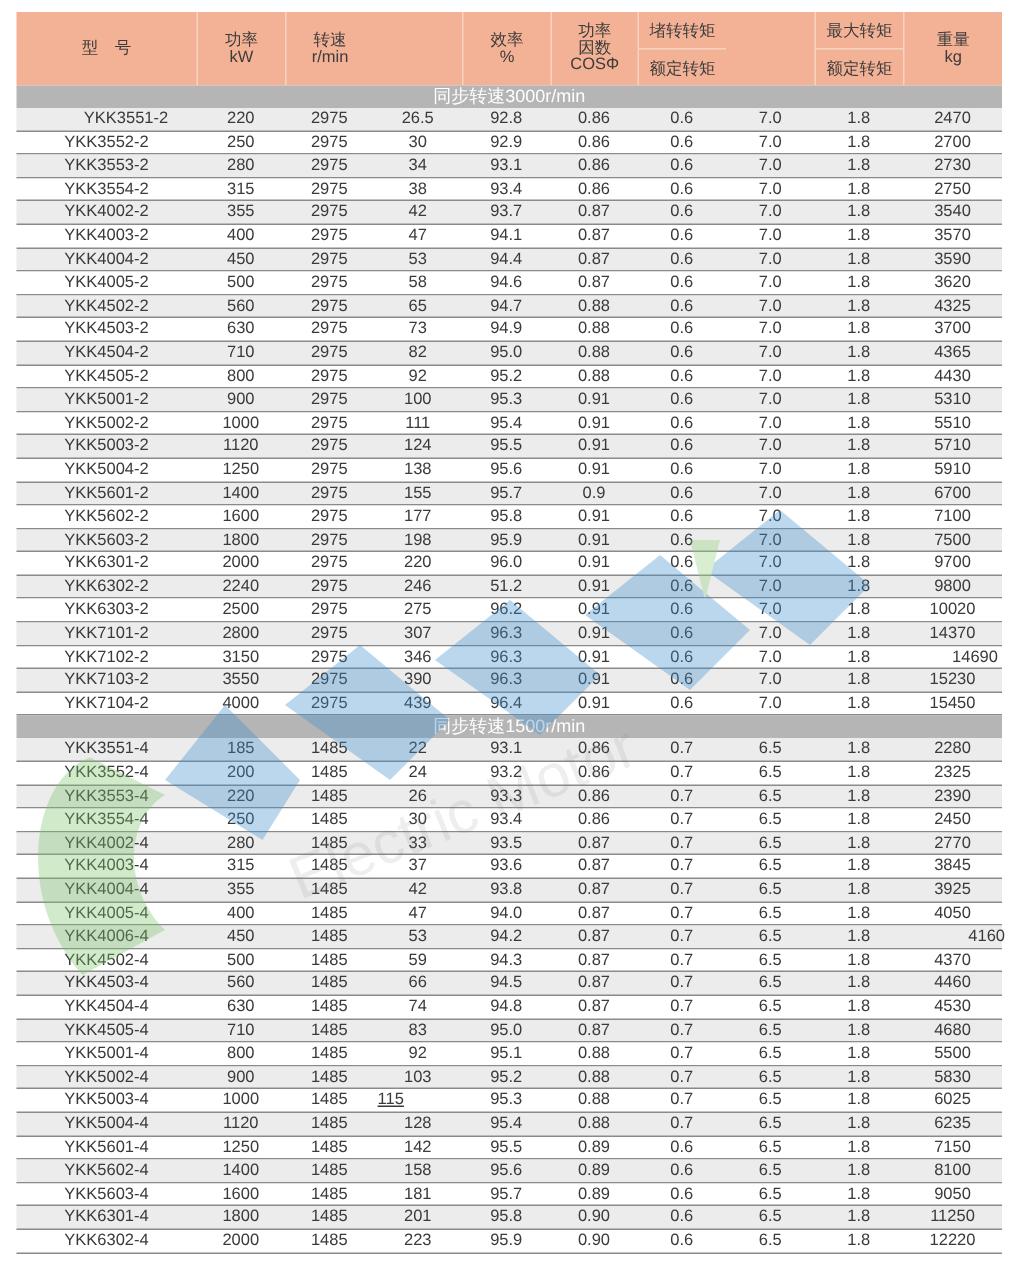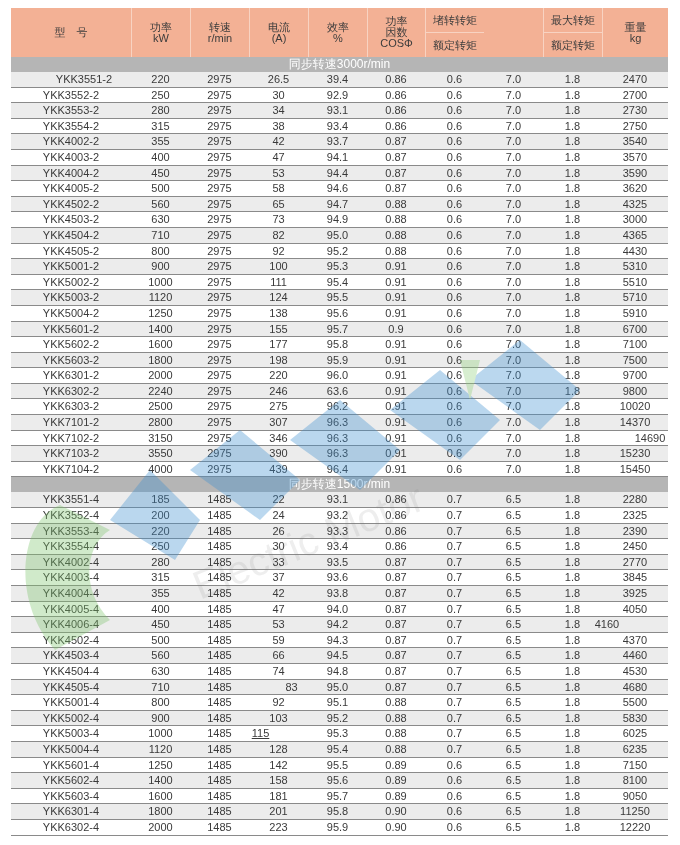--- a/index.html
+++ b/index.html
@@ -35,24 +35,20 @@
       <span>型　号</span>
     </div>
     <div class="hcell" style="left:120px;width:59px;">
       <span>功率</span>
       <span>kW</span>
     </div>
     <div class="hcell" style="left:179px;width:59px;">
       <span>转速</span>
       <span>r/min</span>
     </div>
-    <div class="hcell" style="left:238px;width:59px;">
-      <span>电流</span>
-      <span>(A)</span>
-    </div>
     <div class="hcell" style="left:297px;width:59px;">
       <span>效率</span>
       <span>%</span>
     </div>
     <div class="hcell" style="left:356px;width:58px;">
       <span>功率</span>
       <span>因数</span>
       <span>COSΦ</span>
     </div>
     <div class="hsplit" style="left:414px;width:59px;">
@@ -71,21 +67,21 @@
 
   <div id="body-rows">
       <div class="section">
         <span>同步转速3000r/min</span>
       </div>
       <div class="row alt">
         <div class="c" style="left: 0px; width: 120px; margin-left: 13px;">YKK3551-2</div>
         <div class="c" style="left: 120px; width: 59px;">220</div>
         <div class="c" style="left: 179px; width: 59px;">2975</div>
         <div class="c" style="left: 238px; width: 59px;">26.5</div>
-        <div class="c" style="left: 297px; width: 59px;">39.4</div>
+        <div class="c" style="left: 297px; width: 59px;">92.8</div>
         <div class="c" style="left: 356px; width: 58px;">0.86</div>
         <div class="c" style="left: 414px; width: 59px;">0.6</div>
         <div class="c" style="left: 473px; width: 59px;">7.0</div>
         <div class="c" style="left: 532px; width: 59px;">1.8</div>
         <div class="c" style="left: 591px; width: 66px;">2470</div>
       </div>
       <div class="row plain">
         <div class="c" style="left: 0px; width: 120px;">YKK3552-2</div>
         <div class="c" style="left: 120px; width: 59px;">250</div>
         <div class="c" style="left: 179px; width: 59px;">2975</div>
@@ -184,21 +180,21 @@
       <div class="row plain">
         <div class="c" style="left: 0px; width: 120px;">YKK4503-2</div>
         <div class="c" style="left: 120px; width: 59px;">630</div>
         <div class="c" style="left: 179px; width: 59px;">2975</div>
         <div class="c" style="left: 238px; width: 59px;">73</div>
         <div class="c" style="left: 297px; width: 59px;">94.9</div>
         <div class="c" style="left: 356px; width: 58px;">0.88</div>
         <div class="c" style="left: 414px; width: 59px;">0.6</div>
         <div class="c" style="left: 473px; width: 59px;">7.0</div>
         <div class="c" style="left: 532px; width: 59px;">1.8</div>
-        <div class="c" style="left: 591px; width: 66px;">3000</div>
+        <div class="c" style="left: 591px; width: 66px;">3700</div>
       </div>
       <div class="row alt">
         <div class="c" style="left: 0px; width: 120px;">YKK4504-2</div>
         <div class="c" style="left: 120px; width: 59px;">710</div>
         <div class="c" style="left: 179px; width: 59px;">2975</div>
         <div class="c" style="left: 238px; width: 59px;">82</div>
         <div class="c" style="left: 297px; width: 59px;">95.0</div>
         <div class="c" style="left: 356px; width: 58px;">0.88</div>
         <div class="c" style="left: 414px; width: 59px;">0.6</div>
         <div class="c" style="left: 473px; width: 59px;">7.0</div>
@@ -311,21 +307,21 @@
         <div class="c" style="left: 414px; width: 59px;">0.6</div>
         <div class="c" style="left: 473px; width: 59px;">7.0</div>
         <div class="c" style="left: 532px; width: 59px;">1.8</div>
         <div class="c" style="left: 591px; width: 66px;">9700</div>
       </div>
       <div class="row alt">
         <div class="c" style="left: 0px; width: 120px;">YKK6302-2</div>
         <div class="c" style="left: 120px; width: 59px;">2240</div>
         <div class="c" style="left: 179px; width: 59px;">2975</div>
         <div class="c" style="left: 238px; width: 59px;">246</div>
-        <div class="c" style="left: 297px; width: 59px;">63.6</div>
+        <div class="c" style="left: 297px; width: 59px;">51.2</div>
         <div class="c" style="left: 356px; width: 58px;">0.91</div>
         <div class="c" style="left: 414px; width: 59px;">0.6</div>
         <div class="c" style="left: 473px; width: 59px;">7.0</div>
         <div class="c" style="left: 532px; width: 59px;">1.8</div>
         <div class="c" style="left: 591px; width: 66px;">9800</div>
       </div>
       <div class="row plain">
         <div class="c" style="left: 0px; width: 120px;">YKK6303-2</div>
         <div class="c" style="left: 120px; width: 59px;">2500</div>
         <div class="c" style="left: 179px; width: 59px;">2975</div>
@@ -487,21 +483,21 @@
       <div class="row alt">
         <div class="c" style="left: 0px; width: 120px;">YKK4006-4</div>
         <div class="c" style="left: 120px; width: 59px;">450</div>
         <div class="c" style="left: 179px; width: 59px;">1485</div>
         <div class="c" style="left: 238px; width: 59px;">53</div>
         <div class="c" style="left: 297px; width: 59px;">94.2</div>
         <div class="c" style="left: 356px; width: 58px;">0.87</div>
         <div class="c" style="left: 414px; width: 59px;">0.7</div>
         <div class="c" style="left: 473px; width: 59px;">6.5</div>
         <div class="c" style="left: 532px; width: 59px;">1.8</div>
-        <div class="c" style="left: 563px; width: 66px;">4160</div>
+        <div class="c" style="left: 593px; width: 66px; text-align: right;">4160</div>
       </div>
       <div class="row plain">
         <div class="c" style="left: 0px; width: 120px;">YKK4502-4</div>
         <div class="c" style="left: 120px; width: 59px;">500</div>
         <div class="c" style="left: 179px; width: 59px;">1485</div>
         <div class="c" style="left: 238px; width: 59px;">59</div>
         <div class="c" style="left: 297px; width: 59px;">94.3</div>
         <div class="c" style="left: 356px; width: 58px;">0.87</div>
         <div class="c" style="left: 414px; width: 59px;">0.7</div>
         <div class="c" style="left: 473px; width: 59px;">6.5</div>
@@ -529,21 +525,21 @@
         <div class="c" style="left: 356px; width: 58px;">0.87</div>
         <div class="c" style="left: 414px; width: 59px;">0.7</div>
         <div class="c" style="left: 473px; width: 59px;">6.5</div>
         <div class="c" style="left: 532px; width: 59px;">1.8</div>
         <div class="c" style="left: 591px; width: 66px;">4530</div>
       </div>
       <div class="row alt">
         <div class="c" style="left: 0px; width: 120px;">YKK4505-4</div>
         <div class="c" style="left: 120px; width: 59px;">710</div>
         <div class="c" style="left: 179px; width: 59px;">1485</div>
-        <div class="c" style="left: 251px; width: 59px;">83</div>
+        <div class="c" style="left: 238px; width: 59px;">83</div>
         <div class="c" style="left: 297px; width: 59px;">95.0</div>
         <div class="c" style="left: 356px; width: 58px;">0.87</div>
         <div class="c" style="left: 414px; width: 59px;">0.7</div>
         <div class="c" style="left: 473px; width: 59px;">6.5</div>
         <div class="c" style="left: 532px; width: 59px;">1.8</div>
         <div class="c" style="left: 591px; width: 66px;">4680</div>
       </div>
       <div class="row plain">
         <div class="c" style="left: 0px; width: 120px;">YKK5001-4</div>
         <div class="c" style="left: 120px; width: 59px;">800</div>

